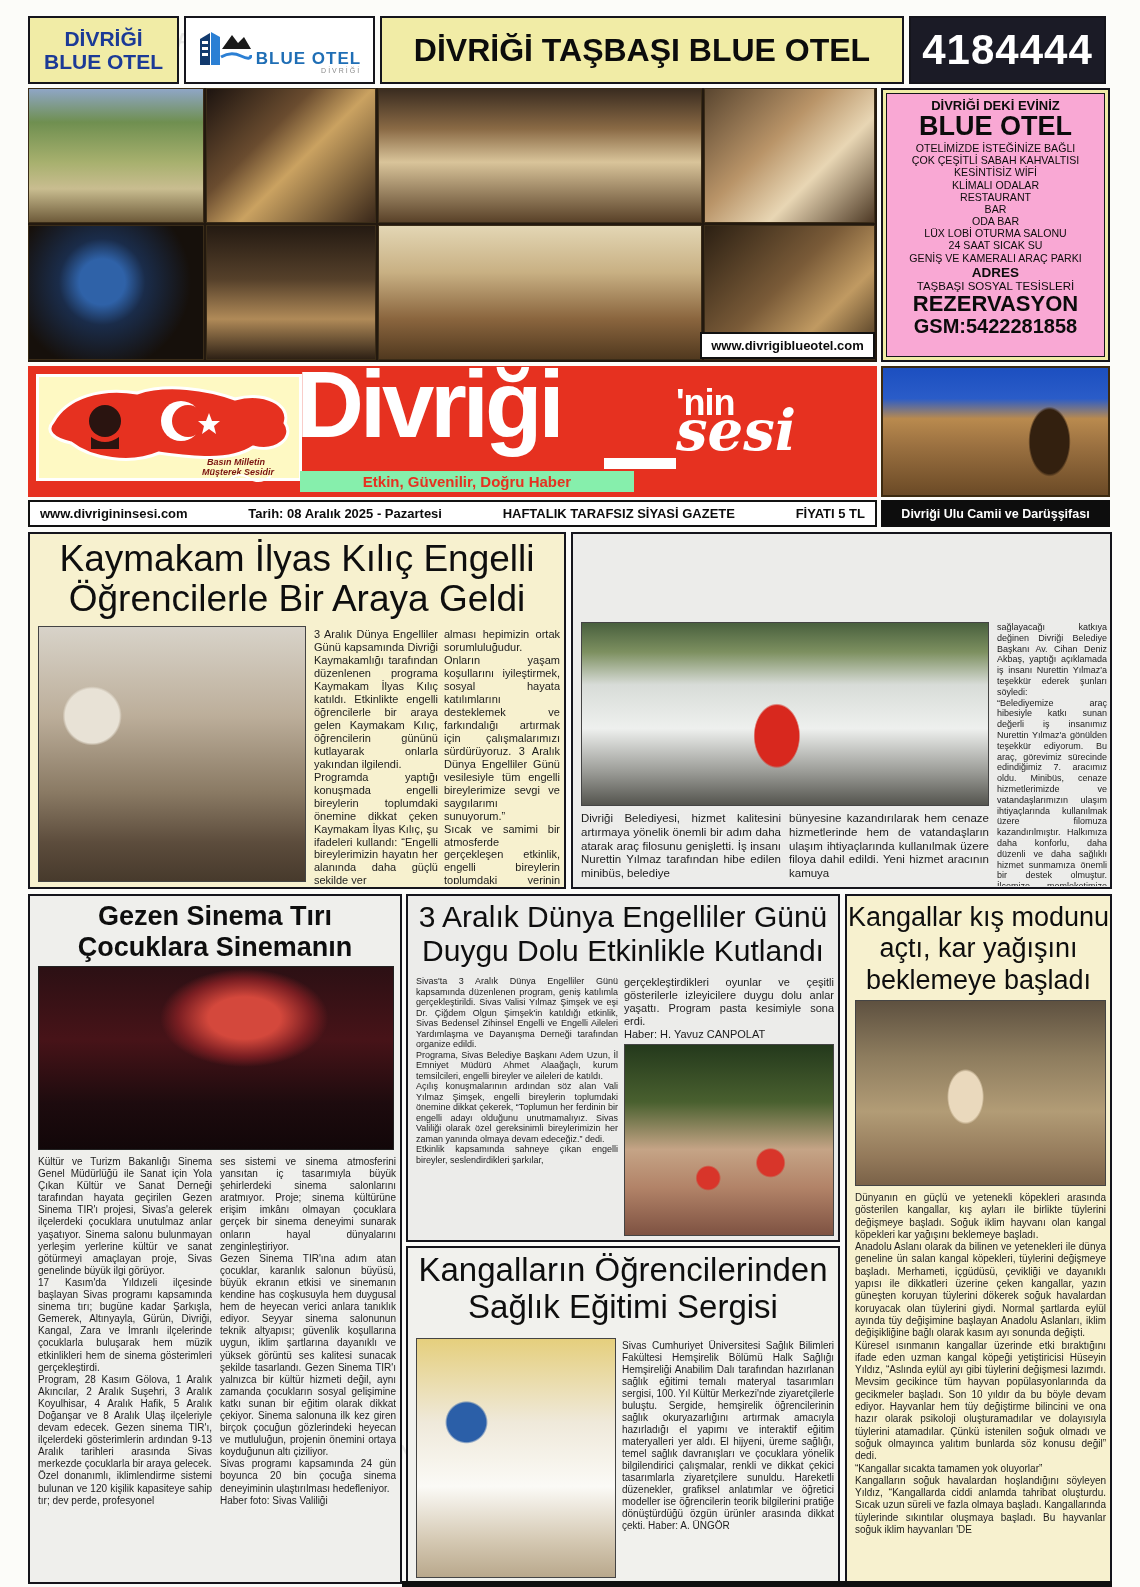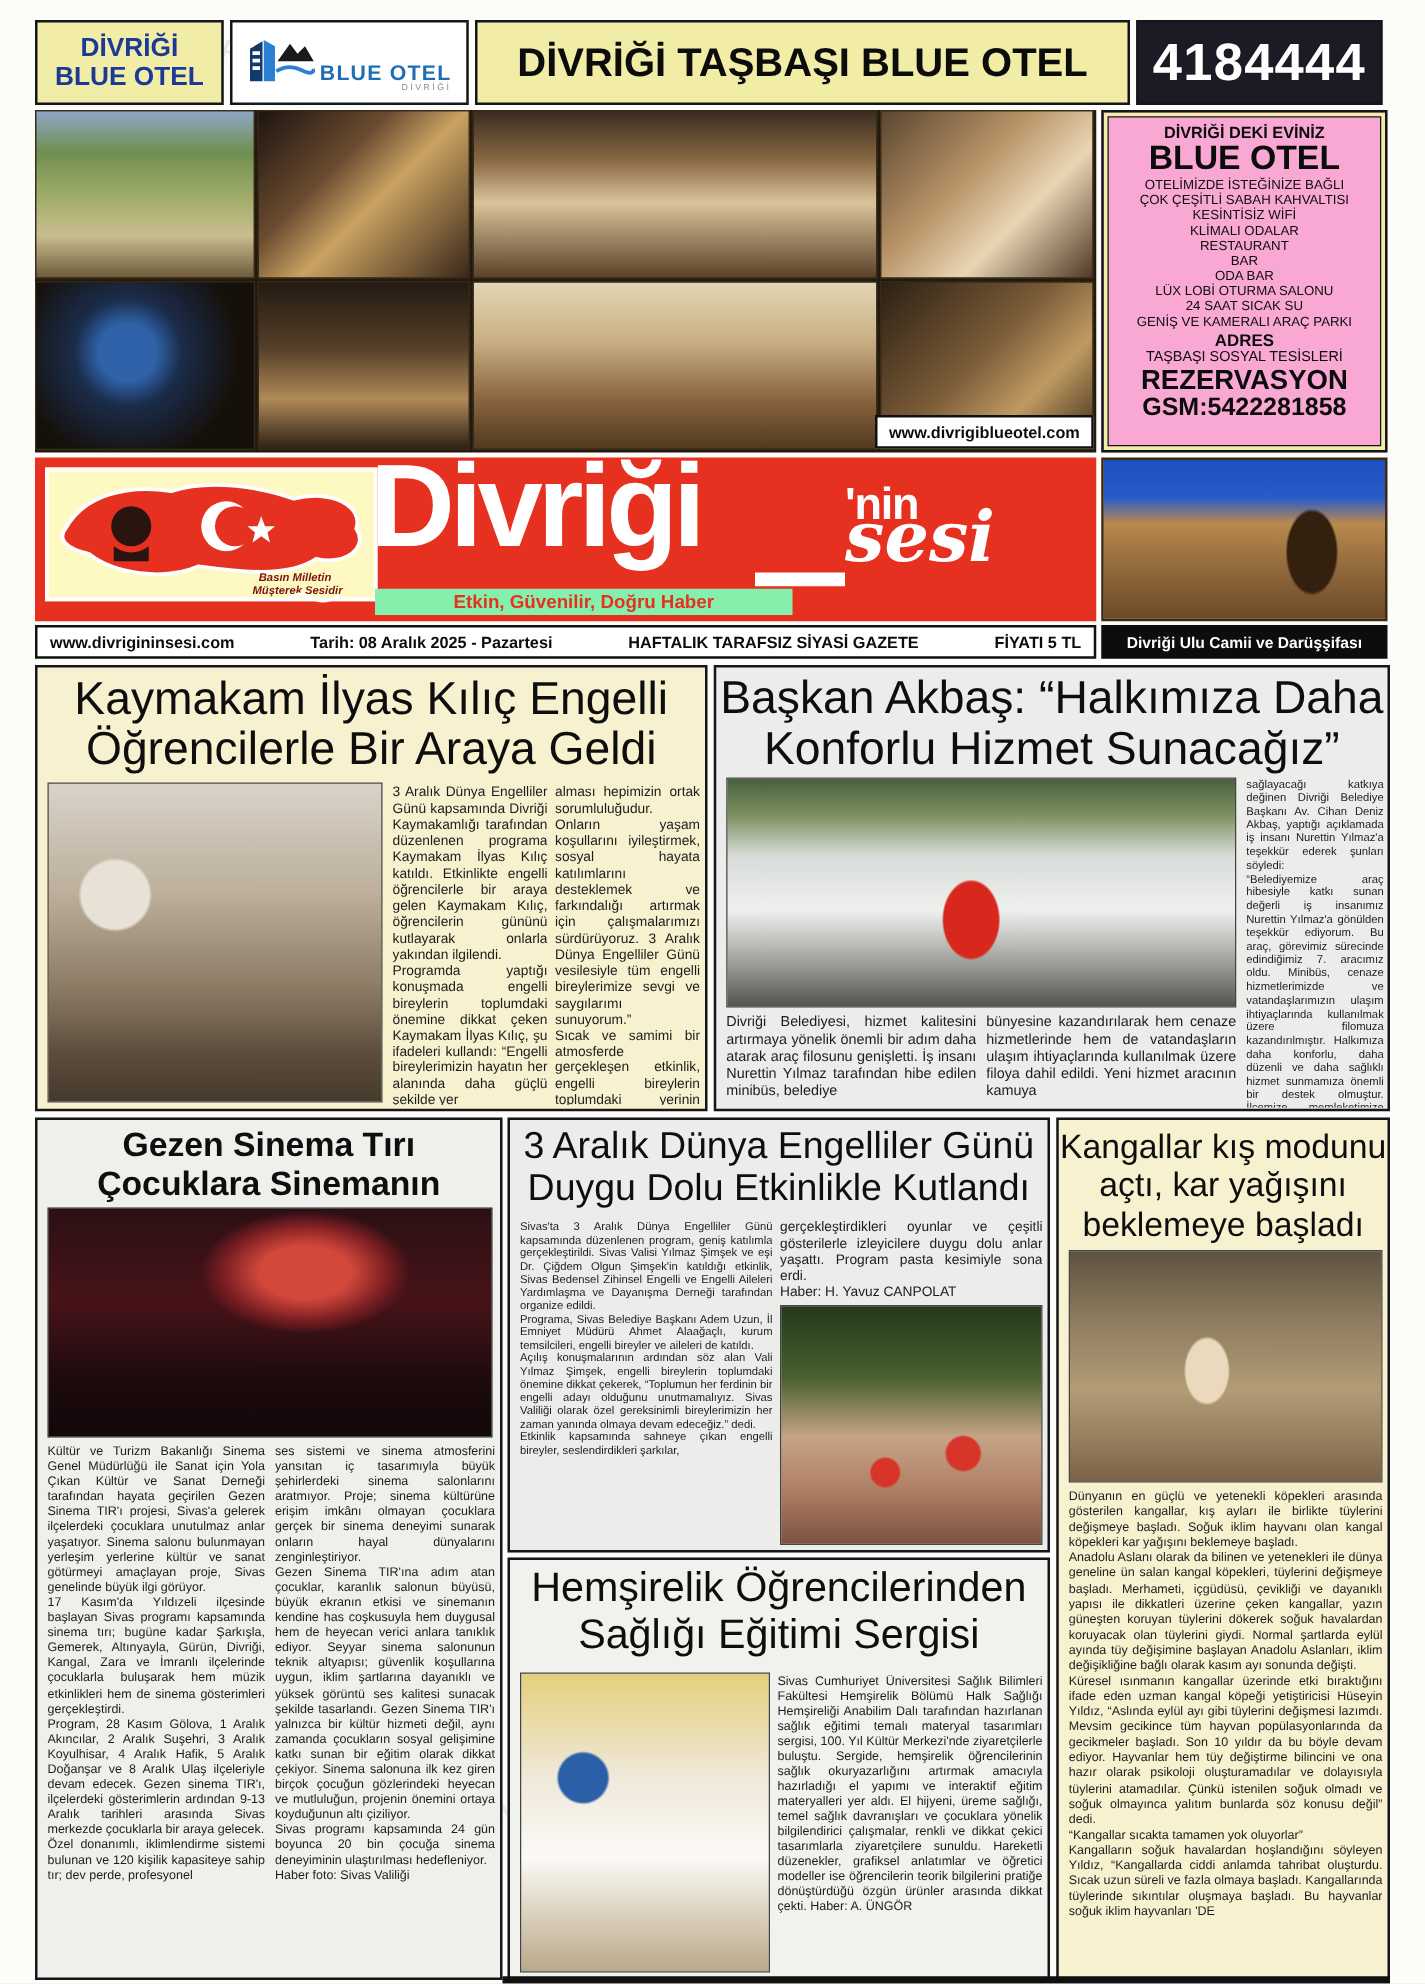--- a/index.html
+++ b/index.html
@@ -227,21 +227,20 @@
     <h1>Kaymakam İlyas Kılıç Engelli Öğrencilerle Bir Araya Geldi</h1>
     <div class="photo"></div>
     <p class="c1">3 Aralık Dünya Engelliler Günü kapsamında Divriği Kaymakamlığı tarafından düzenlenen programa Kaymakam İlyas Kılıç katıldı. Etkinlikte engelli öğrencilerle bir araya gelen Kaymakam Kılıç, öğrencilerin gününü kutlayarak onlarla yakından ilgilendi.
 Programda yaptığı konuşmada engelli bireylerin toplumdaki önemine dikkat çeken Kaymakam İlyas Kılıç, şu ifadeleri kullandı: “Engelli bireylerimizin hayatın her alanında daha güçlü şekilde yer</p>
     <p class="c2">alması hepimizin ortak sorumluluğudur. Onların yaşam koşullarını iyileştirmek, sosyal hayata katılımlarını desteklemek ve farkındalığı artırmak için çalışmalarımızı sürdürüyoruz. 3 Aralık Dünya Engelliler Günü vesilesiyle tüm engelli bireylerimize sevgi ve saygılarımı sunuyorum.”
 Sıcak ve samimi bir atmosferde gerçekleşen etkinlik, engelli bireylerin toplumdaki yerinin güçlendirilmesi adına önemli bir farkındalık oluşturdu.
 Haber: G. ÖZAT</p>
   </article>
 
   <article id="art-b" class="art">
-    <h1>Başkan Akbaş: “Halkımıza Daha Konforlu Hizmet Sunacağız”</h1>
     <div class="photo"></div>
     <p class="cr">sağlayacağı katkıya değinen Divriği Belediye Başkanı Av. Cihan Deniz Akbaş, yaptığı açıklamada iş insanı Nurettin Yılmaz'a teşekkür ederek şunları söyledi:
 “Belediyemize araç hibesiyle katkı sunan değerli iş insanımız Nurettin Yılmaz'a gönülden teşekkür ediyorum. Bu araç, görevimiz sürecinde edindiğimiz 7. aracımız oldu. Minibüs, cenaze hizmetlerimizde ve vatandaşlarımızın ulaşım ihtiyaçlarında kullanılmak üzere filomuza kazandırılmıştır. Halkımıza daha konforlu, daha düzenli ve daha sağlıklı hizmet sunmamıza önemli bir destek olmuştur. İlçemize, memleketimize ve tüm hemşehrilerimize hayırlı uğurlu olsun. İfadelerini kullandı.
 Haber: G. ÖZAT</p>
     <p class="cap1">Divriği Belediyesi, hizmet kalitesini artırmaya yönelik önemli bir adım daha atarak araç filosunu genişletti. İş insanı Nurettin Yılmaz tarafından hibe edilen minibüs, belediye</p>
     <p class="cap2">bünyesine kazandırılarak hem cenaze hizmetlerinde hem de vatandaşların ulaşım ihtiyaçlarında kullanılmak üzere filoya dahil edildi. Yeni hizmet aracının kamuya</p>
   </article>
 
   <article id="art-c" class="art">
     <h1>Gezen Sinema Tırı Çocuklara Sinemanın Büyüsünü Yaşatıyor</h1>
@@ -261,21 +260,21 @@
     <p class="c1">Sivas'ta 3 Aralık Dünya Engelliler Günü kapsamında düzenlenen program, geniş katılımla gerçekleştirildi. Sivas Valisi Yılmaz Şimşek ve eşi Dr. Çiğdem Olgun Şimşek'in katıldığı etkinlik, Sivas Bedensel Zihinsel Engelli ve Engelli Aileleri Yardımlaşma ve Dayanışma Derneği tarafından organize edildi.
 Programa, Sivas Belediye Başkanı Adem Uzun, İl Emniyet Müdürü Ahmet Alaağaçlı, kurum temsilcileri, engelli bireyler ve aileleri de katıldı.
 Açılış konuşmalarının ardından söz alan Vali Yılmaz Şimşek, engelli bireylerin toplumdaki önemine dikkat çekerek, “Toplumun her ferdinin bir engelli adayı olduğunu unutmamalıyız. Sivas Valiliği olarak özel gereksinimli bireylerimizin her zaman yanında olmaya devam edeceğiz.” dedi.
 Etkinlik kapsamında sahneye çıkan engelli bireyler, seslendirdikleri şarkılar,</p>
     <p class="c2">gerçekleştirdikleri oyunlar ve çeşitli gösterilerle izleyicilere duygu dolu anlar yaşattı. Program pasta kesimiyle sona erdi.
 Haber: H. Yavuz CANPOLAT</p>
     <div class="photo"></div>
   </article>
 
   <article id="art-e" class="art">
-    <h1>Hemşirelik Öğrencilerinden Sağlığı Eğitimi Sergisi</h1>
+    <h1>Kangalların Öğrencilerinden Sağlık Eğitimi Sergisi</h1>
     <div class="photo"></div>
     <p class="bd">Sivas Cumhuriyet Üniversitesi Sağlık Bilimleri Fakültesi Hemşirelik Bölümü Halk Sağlığı Hemşireliği Anabilim Dalı tarafından hazırlanan sağlık eğitimi temalı materyal tasarımları sergisi, 100. Yıl Kültür Merkezi'nde ziyaretçilerle buluştu. Sergide, hemşirelik öğrencilerinin sağlık okuryazarlığını artırmak amacıyla hazırladığı el yapımı ve interaktif eğitim materyalleri yer aldı. El hijyeni, üreme sağlığı, temel sağlık davranışları ve çocuklara yönelik bilgilendirici çalışmalar, renkli ve dikkat çekici tasarımlarla ziyaretçilere sunuldu. Hareketli düzenekler, grafiksel anlatımlar ve öğretici modeller ise öğrencilerin teorik bilgilerini pratiğe dönüştürdüğü özgün ürünler arasında dikkat çekti. Haber: A. ÜNGÖR</p>
   </article>
 
   <article id="art-f" class="art">
     <h1>Kangallar kış modunu açtı, kar yağışını beklemeye başladı</h1>
     <div class="photo"></div>
     <p class="bd">Dünyanın en güçlü ve yetenekli köpekleri arasında gösterilen kangallar, kış ayları ile birlikte tüylerini değişmeye başladı. Soğuk iklim hayvanı olan kangal köpekleri kar yağışını beklemeye başladı.
 Anadolu Aslanı olarak da bilinen ve yetenekleri ile dünya geneline ün salan kangal köpekleri, tüylerini değişmeye başladı. Merhameti, içgüdüsü, çevikliği ve dayanıklı yapısı ile dikkatleri üzerine çeken kangallar, yazın güneşten koruyan tüylerini dökerek soğuk havalardan koruyacak olan tüylerini giydi. Normal şartlarda eylül ayında tüy değişimine başlayan Anadolu Aslanları, iklim değişikliğine bağlı olarak kasım ayı sonunda değişti.
 Küresel ısınmanın kangallar üzerinde etki bıraktığını ifade eden uzman kangal köpeği yetiştiricisi Hüseyin Yıldız, “Aslında eylül ayı gibi tüylerini değişmesi lazımdı. Mevsim gecikince tüm hayvan popülasyonlarında da gecikmeler başladı. Son 10 yıldır da bu böyle devam ediyor. Hayvanlar hem tüy değiştirme bilincini ve ona hazır olarak psikoloji oluşturamadılar ve dolayısıyla tüylerini atamadılar. Çünkü istenilen soğuk olmadı ve soğuk olmayınca yalıtım bunlarda söz konusu değil” dedi.

